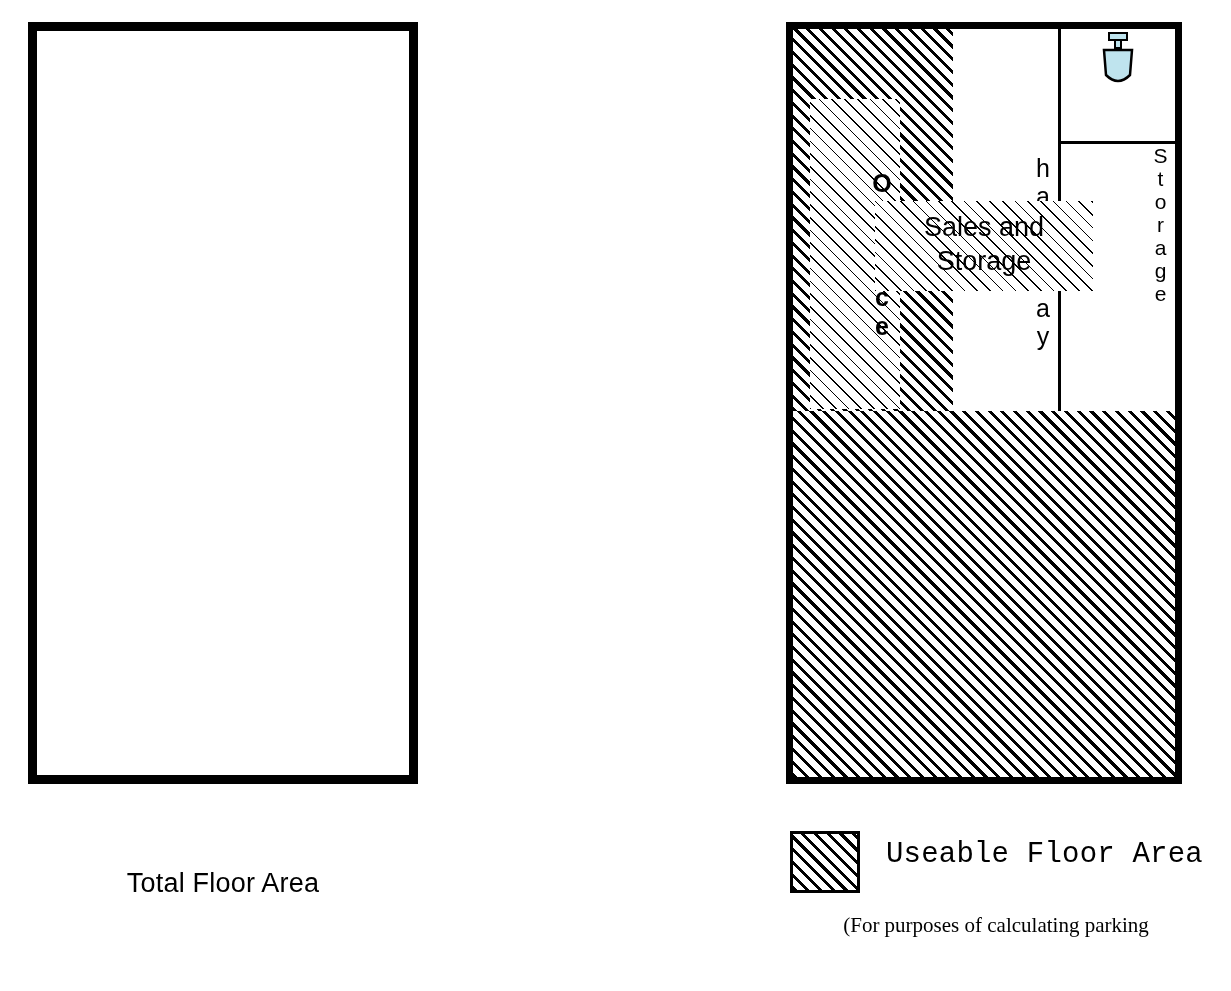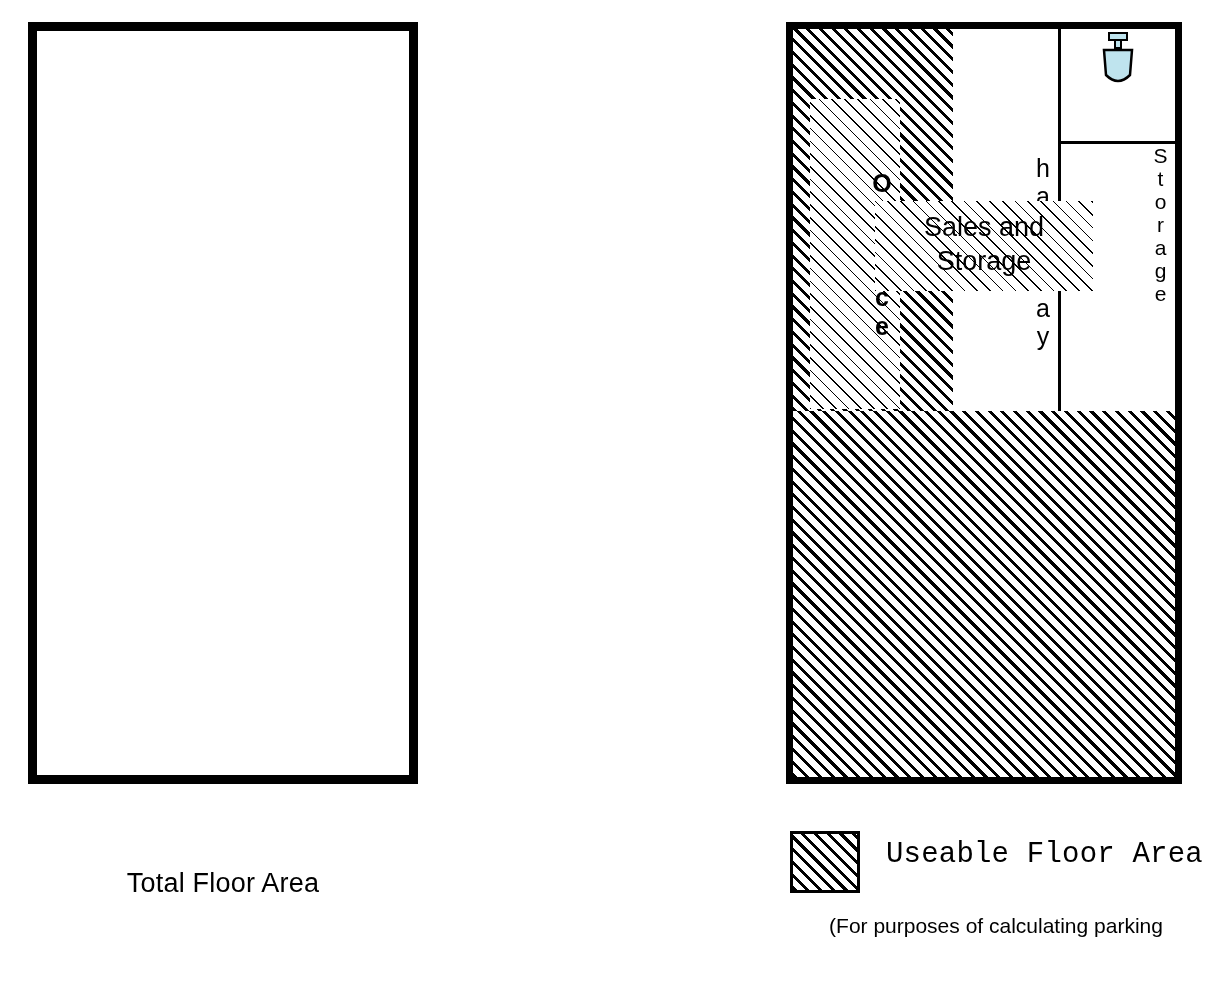--- a/index.html
+++ b/index.html
@@ -209,20 +209,21 @@
     font-family: Liberation Mono, monospace;
   }
   #legend-note {
     position: absolute;
     left: 786px;
     top: 912px;
     width: 420px;
     text-align: center;
     font-size: 21px;
     line-height: 1.32;
+    font-family: Liberation Serif, serif;
   }
 </style>
 </head>
 <body>
 
 <div id="left-diagram">
   <div id="left-outline">
     <div id="left-inner-line"></div>
   </div>
 </div>

